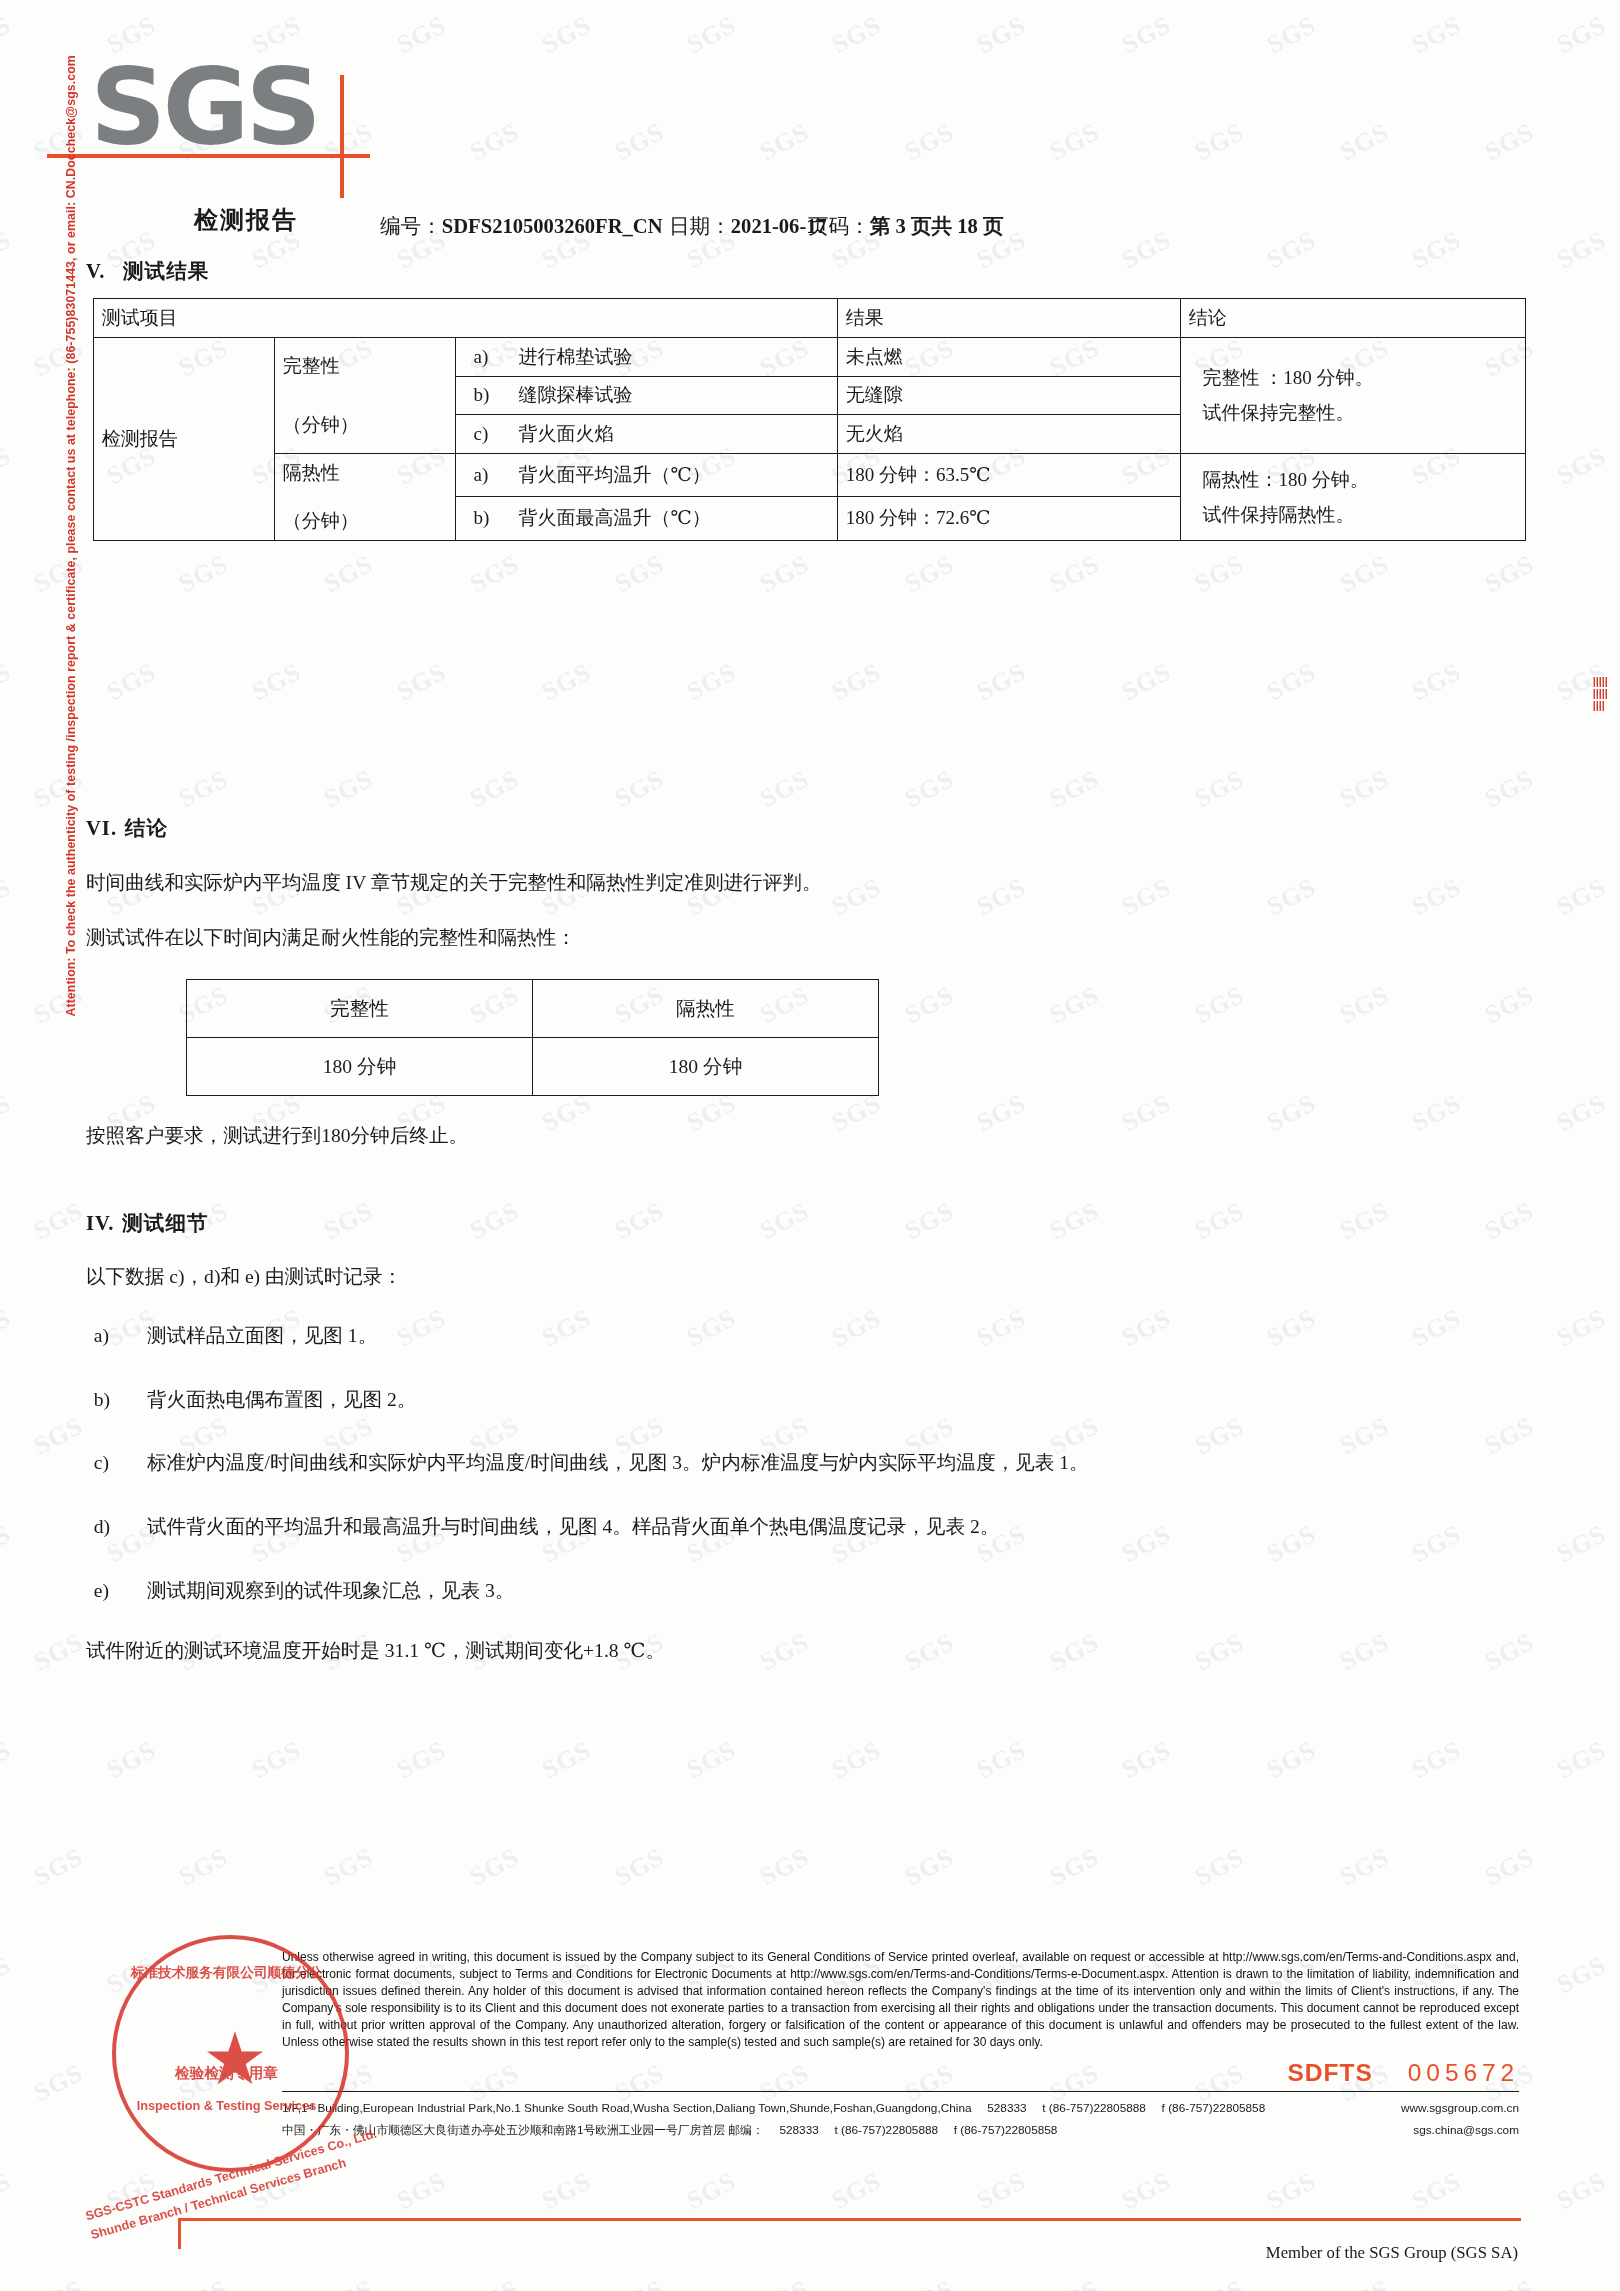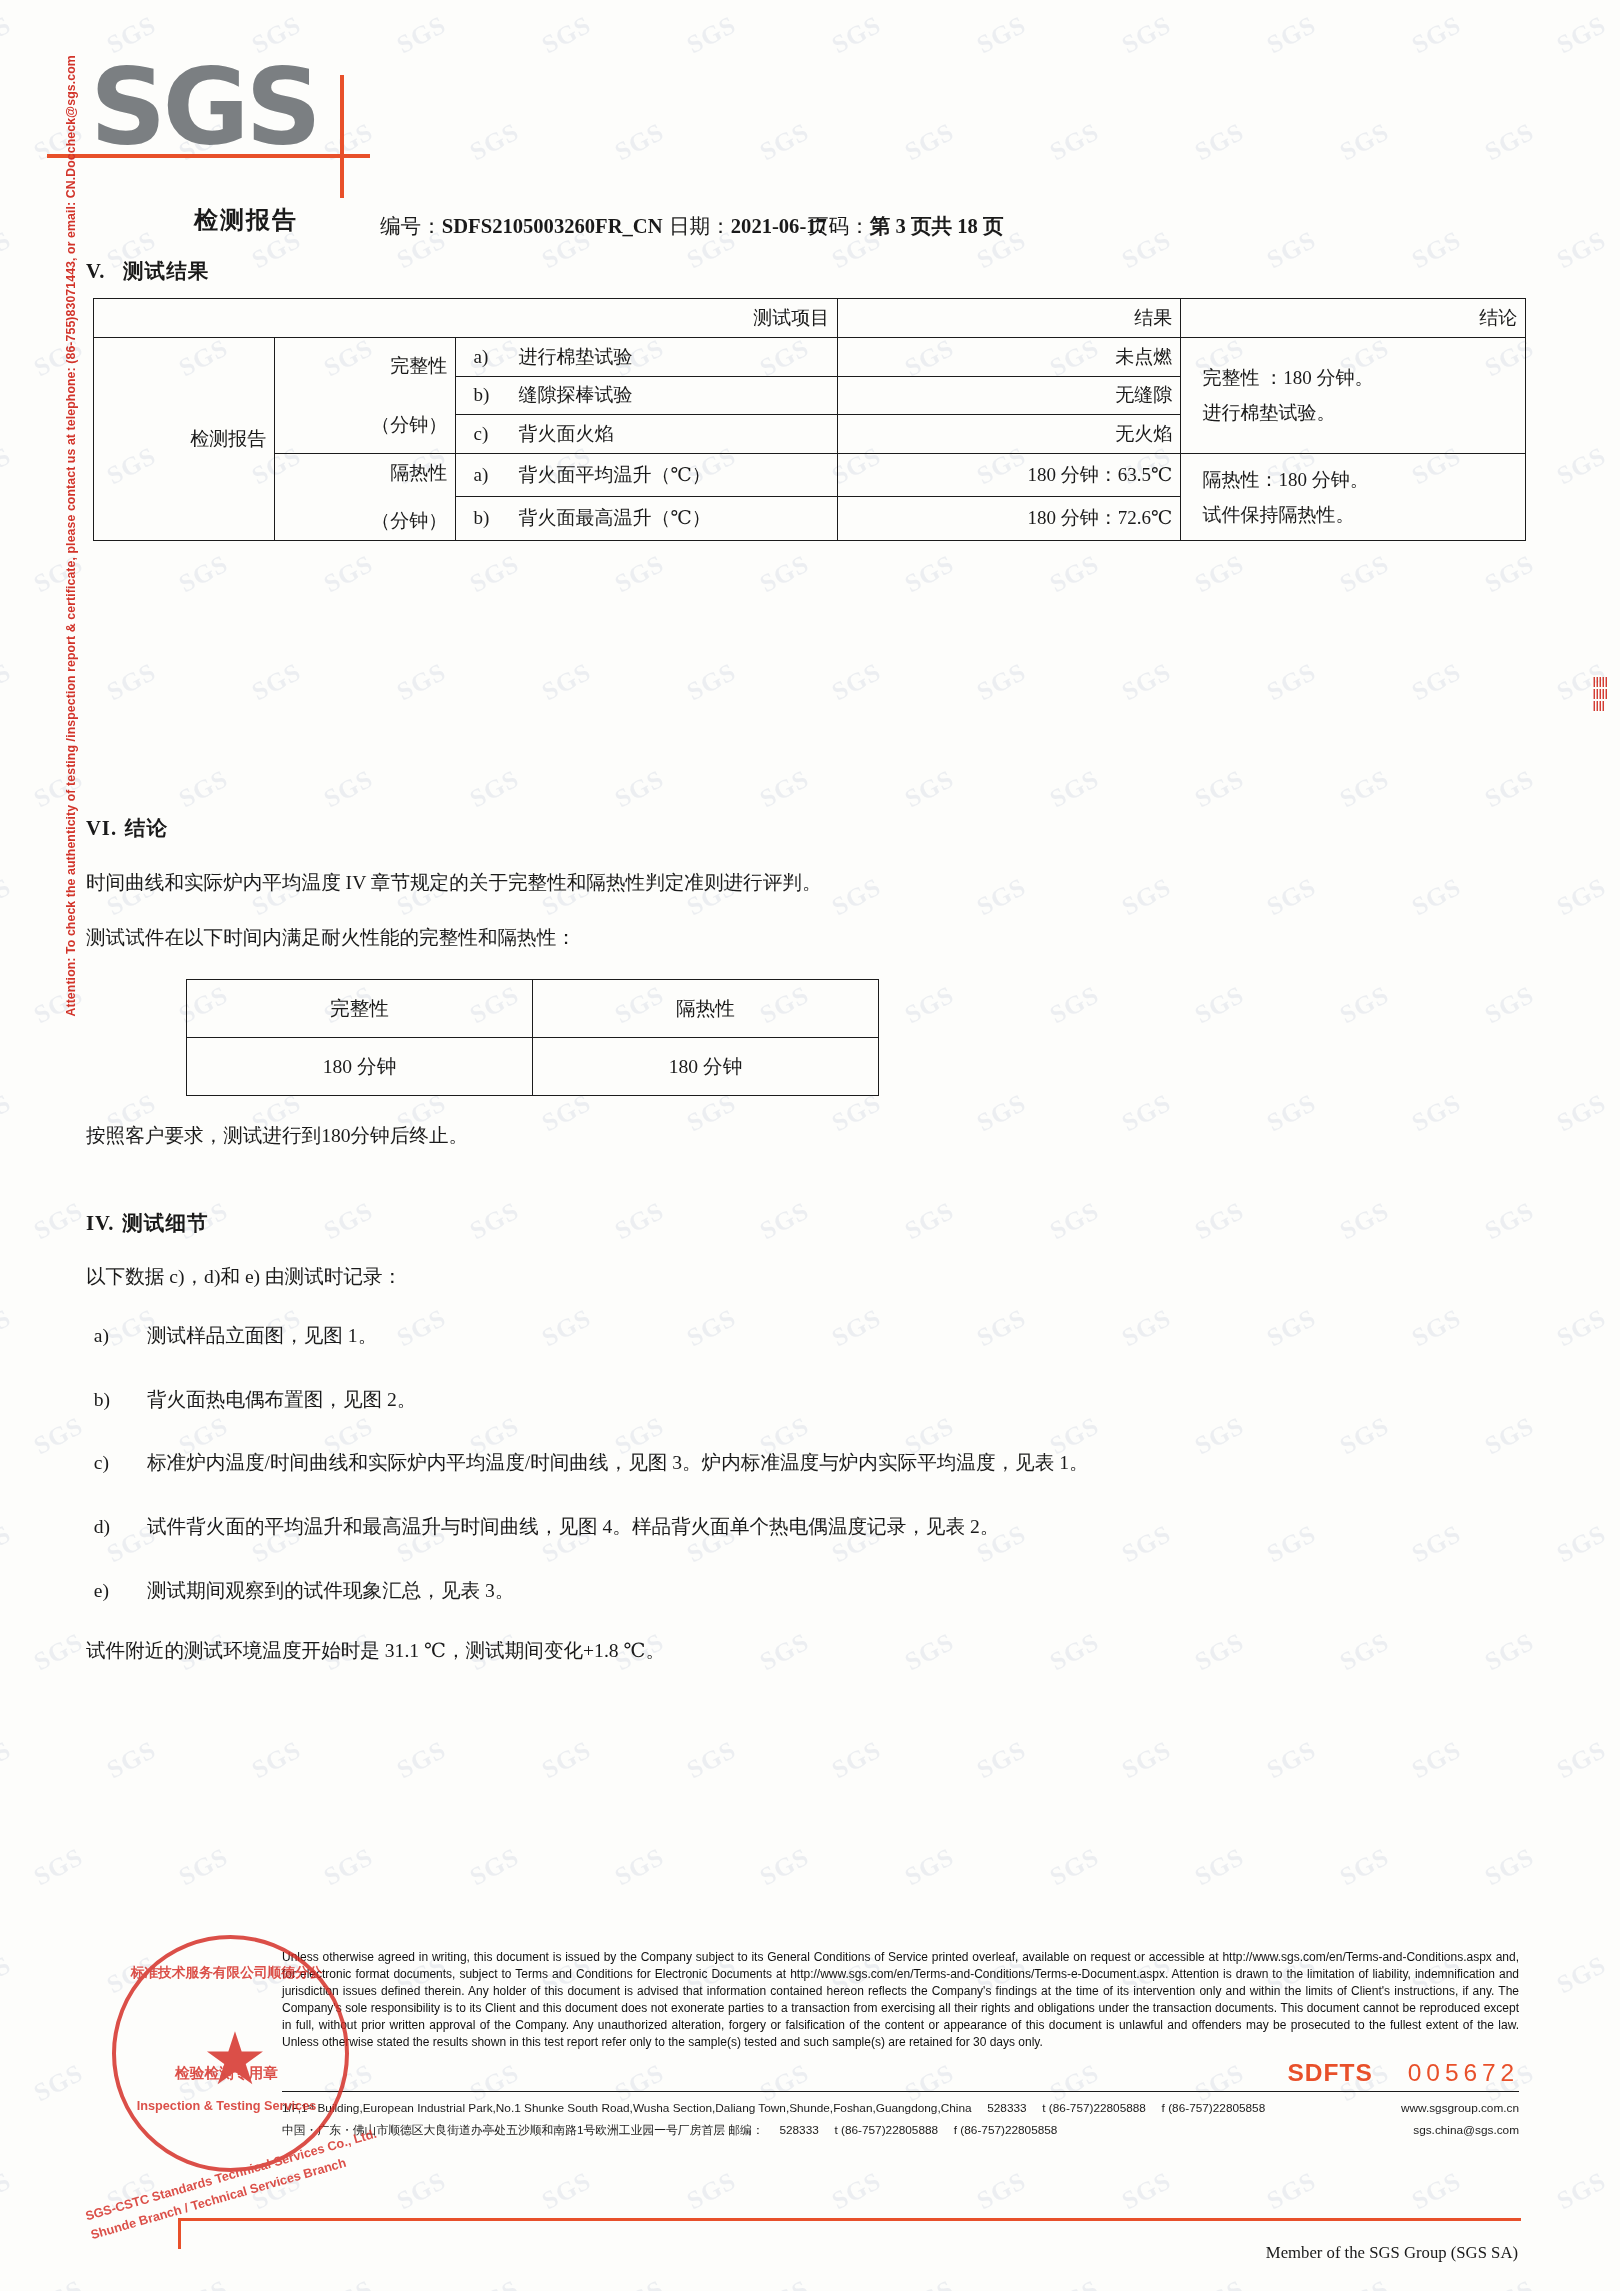--- a/index.html
+++ b/index.html
@@ -160,21 +160,21 @@
     font-family: "Liberation Serif", "DejaVu Serif", serif;
   }
 
   
   #results-table {
     position: absolute;
     left: 93px;
     top: 41px;
     width: 1433px;
   }
-  #results-table td { text-align: right; }
+  #results-table td { text-align: left; }
   #results-table td.left { text-align: left; padding-left: 17.6px; }
   #results-table td.concl {
     text-align: left;
     padding-left: 21.6px;
     line-height: 1.85;
   }
   .item-lab { display: inline-block; width: 45px; }
 
   
   .blk { margin-left: 86px; font-size: 19.6px; line-height: 1.55; }
@@ -637,21 +637,21 @@
             <td rowspan="5">检测报告</td>
             <td rowspan="3">
               <div>完整性</div>
               <div style="height:33px"></div>
               <div>（分钟）</div>
             </td>
             <td class="left"><span class="item-lab">a)</span><span>进行棉垫试验</span></td>
             <td>未点燃</td>
             <td class="concl" rowspan="3">
               <div>完整性 ：180 分钟。</div>
-              <div>进行棉垫试验。</div>
+              <div>试件保持完整性。</div>
             </td>
           </tr>
           <tr>
             <td class="left"><span class="item-lab">b)</span><span>缝隙探棒试验</span></td>
             <td>无缝隙</td>
           </tr>
           <tr>
             <td class="left"><span class="item-lab">c)</span><span>背火面火焰</span></td>
             <td>无火焰</td>
           </tr>

